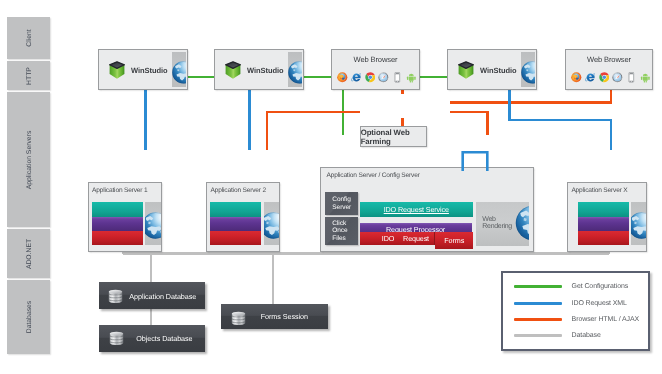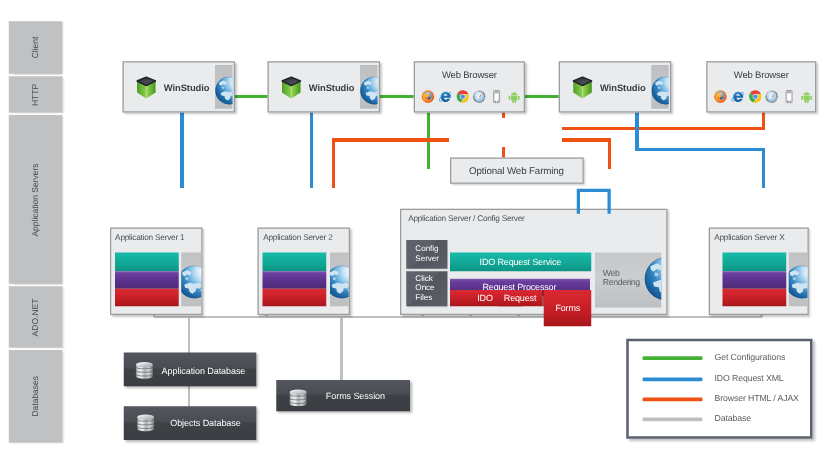--- a/index.html
+++ b/index.html
@@ -45,21 +45,21 @@
 
 
 .browser .brlabel{left:0;top:5.2px;width:100%;text-align:center;font-size:7.6px;color:#3a3d41;letter-spacing:-0.15px;}
 .browser .bricons{left:5px;top:22.4px;width:80px;height:10.6px;display:flex;
   align-items:center;gap:3.2px;}
 .bricon{width:10.6px;height:10.6px;flex:0 0 auto;}
 
 
 .appsrv .ttl{left:3.6px;top:4.6px;font-size:6.6px;color:#4b4e52;letter-spacing:-0.18px;}
 .bar{position:absolute;}
-.bar-teal{background:linear-gradient(180deg,#17bba9 0%,#14b0a0 30%,#11a492 65%,#0c9283 100%);}
+.bar-teal{background:linear-gradient(180deg,#17bba9 0%,#14b0a0 30%,#11a492 65%,#0c9283 100%);text-decoration:underline;}
 .bar-purple{background:linear-gradient(180deg,#8259b5 0%,#6c3f9e 14%,#5d3490 45%,#4d2a78 100%);}
 .bar-red{background:linear-gradient(180deg,#d92a32 0%,#cf222a 35%,#bd1c23 70%,#a7161c 100%);}
 .srvglobe{position:absolute;background:linear-gradient(180deg,#bfc1c2 0%,#c6c8c9 45%,#bdbfc0 100%);overflow:hidden;}
 
 
 #configserver .ttl{left:6px;top:4.2px;font-size:6.6px;color:#4b4e52;letter-spacing:-0.18px;}
 .sidebox{position:absolute;
   background:linear-gradient(132deg,#5f636b 0%,#5b5f67 44%,#52565e 47%,#5a5e66 100%);
   color:#fff;font-size:6.5px;line-height:7.4px;letter-spacing:-0.05px;
   padding-left:7px;box-sizing:border-box;
@@ -660,21 +660,21 @@
              L15.084,18.516 L14.292,21.156 L11.916,23.003999999999998
              L9.540000000000001,21.419999999999998 L9.012,18.78 L6.108,18.252 Z"></path>
     <path d="M17.988,19.308 L21.156,18.78 L22.212,21.156
              L19.308,22.212 Z" opacity="0.8"></path>
   </g>
   <circle cx="13.5" cy="13.5" r="12.936" fill="none" stroke="#0b3c6c" stroke-width="0.66" opacity="0.30"></circle>
         </svg>
       </div>
   </div>
 
-  <div class="card" id="webfarming" style="left:359.7px;top:93.9px;width:107px;height:21.5px;">
+  <div class="card" id="webfarming" style="left:359.7px;top:93.9px;width:67px;height:21.5px;font-weight:bold;">
     <div class="ttl">Optional Web Farming</div>
   </div>
 
   <div class="card" id="configserver" style="left:319.5px;top:134.5px;width:214px;height:85px;">
     <div class="ttl">Application Server / Config Server</div>
     <div class="sidebox" style="left:4.8px;top:24.9px;width:32.4px;height:22.4px;">
       <div>Config</div>
       <div>Server</div>
     </div>
     <div class="sidebox" style="left:4.8px;top:49.6px;width:32.4px;height:28.1px;">
@@ -687,21 +687,21 @@
     </div>
     <div class="stackrow bar-purple" style="left:39px;top:55px;width:112px;height:14.7px;">
       <span>Request Processor</span>
     </div>
     <div class="stackrow bar-red" style="left:39px;top:64.3px;width:58px;height:13.4px;border-right:1px solid #8e151a;box-sizing:border-box;">
       <span>IDO</span>
     </div>
     <div class="stackrow bar-red" style="left:77.2px;top:64.3px;width:37.7px;height:13.4px;border-right:1px solid #8e151a;box-sizing:border-box;">
       <span>Request</span>
     </div>
-    <div class="stackrow bar-red" style="left:114.9px;top:64.3px;width:37.7px;height:29px;">
+    <div class="stackrow bar-red" style="left:114.9px;top:64.3px;width:37.7px;height:17px;">
       <span>Forms</span>
     </div>
     <div class="webrender" style="left:155.6px;top:34.9px;width:52.9px;height:43.6px;">
       <div class="wrl">
         <div>Web</div>
         <div>Rendering</div>
       </div>
     <svg width="36" height="36" viewBox="0 0 36 36" style="position: absolute; left: 39px; top: 2.3px;">
   <defs>
     <radialGradient id="ggc" cx="0.80" cy="0.18" r="1.05">

